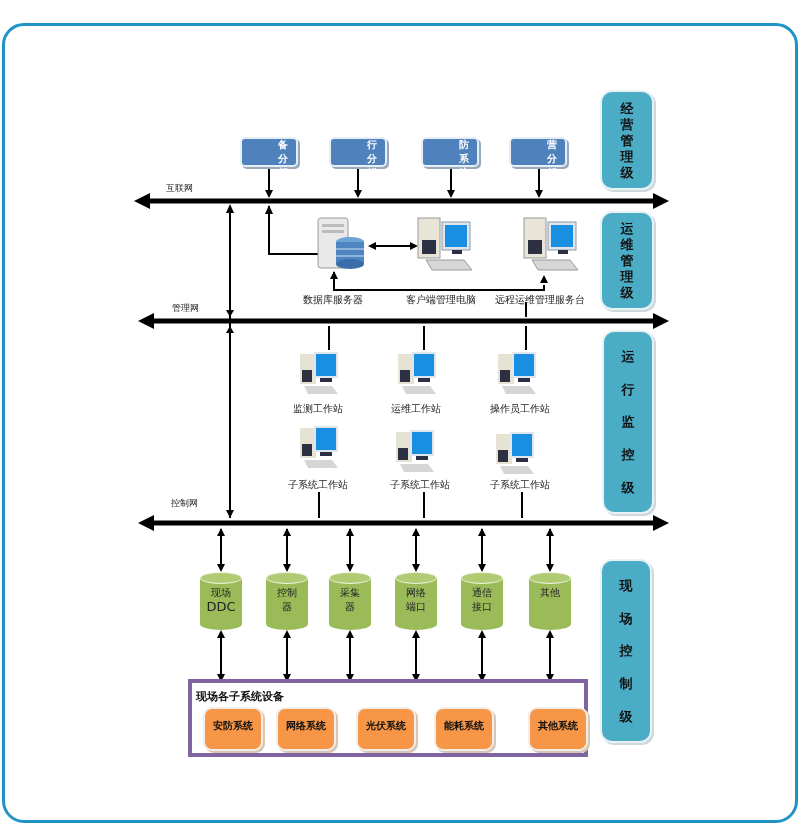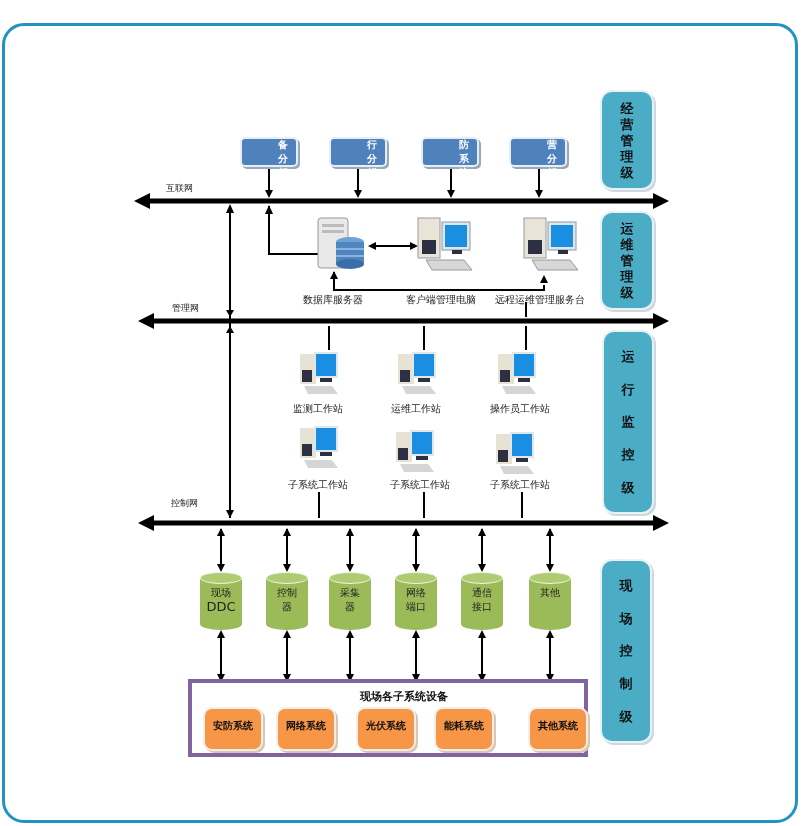--- a/index.html
+++ b/index.html
@@ -21,21 +21,21 @@
   .devlabel { position:absolute; font-size:10px; color:#222; white-space:nowrap; transform:translateX(-50%); }
   .cyl { position:absolute; width:25px; height:58px; }
   .cyl .body { position:absolute; left:0; top:6px; width:42px; height:46px; background:#9bbb59; }
   .cyl .top { position:absolute; left:0; top:0; width:42px; height:12px; border-radius:50%;
               background:#b0cc72; border:1px solid #eef3e2; box-sizing:border-box; }
   .cyl .bottom { position:absolute; left:0; top:46px; width:42px; height:12px; border-radius:50%; background:#9bbb59; }
   .cyl .txt { position:absolute; left:0; top:14px; width:42px; text-align:center; font-size:10px; color:#222; line-height:14px; }
   .cyl .txt .sub { font-size:13px; }
   .subsys { position:absolute; left:188px; top:679px; width:400px; height:78px;
             border:4px solid #8064a2; box-sizing:border-box; background:#fff; }
-  .subsys-title { position:absolute; left:16px; top:6px; width:100%; text-align:center; font-weight:bold; font-size:11px; color:#111; }
+  .subsys-title { position:absolute; left:4px; top:6px; width:100%; font-weight:bold; font-size:11px; color:#111; }
   .obox { position:absolute; top:24px; width:60px; height:44px; background:#f79646;
           border:2px solid #f3eee9; border-radius:9px; box-sizing:border-box;
           font-weight:bold; font-size:10px; color:#111; display:flex; align-items:flex-start; justify-content:center; padding-top:10px;
           box-shadow:2px 2px 0 #d8c7b5; }
   svg.lines { position:absolute; left:0; top:0; }
 </style>
 </head>
 <body>
 
 <div class="frame"></div>

